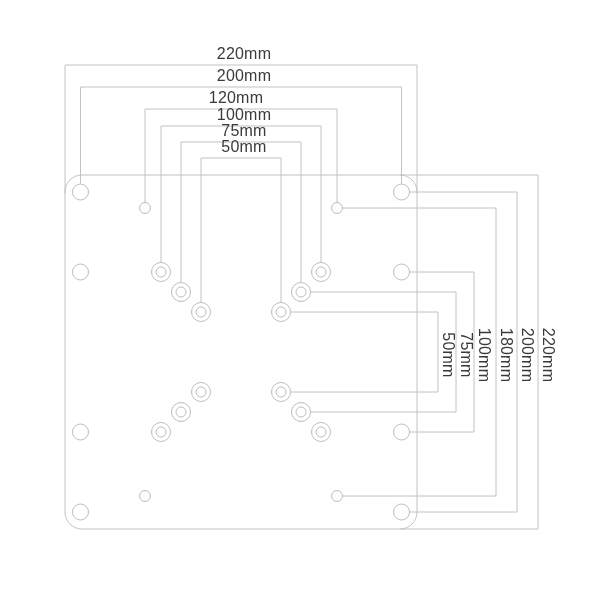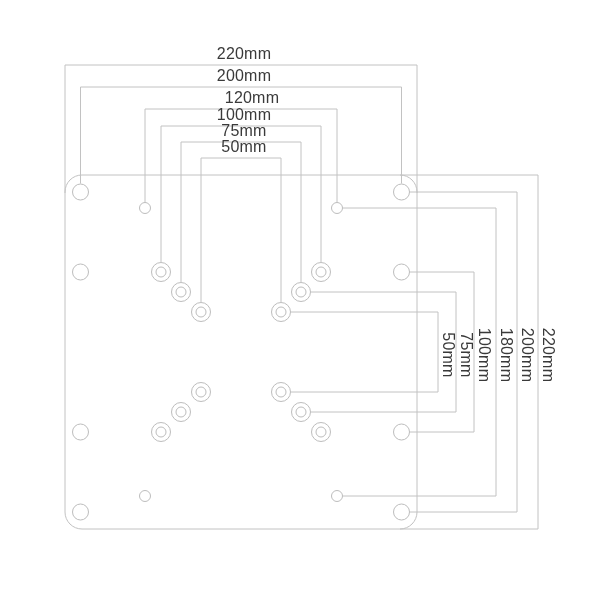--- a/index.html
+++ b/index.html
@@ -111,21 +111,21 @@
       <circle cx="301" cy="412" r="9.5" fill="#ffffff" stroke="#bdbdbd" stroke-width="1"></circle>
       <circle cx="301" cy="412" r="5" fill="#ffffff" stroke="#bdbdbd" stroke-width="1"></circle>
       <circle cx="161" cy="432" r="9.5" fill="#ffffff" stroke="#bdbdbd" stroke-width="1"></circle>
       <circle cx="161" cy="432" r="5" fill="#ffffff" stroke="#bdbdbd" stroke-width="1"></circle>
       <circle cx="321" cy="432" r="9.5" fill="#ffffff" stroke="#bdbdbd" stroke-width="1"></circle>
       <circle cx="321" cy="432" r="5" fill="#ffffff" stroke="#bdbdbd" stroke-width="1"></circle>
     </svg>
 
   <div class="dim-label top" style="left: 244px; top: 63px; color: rgb(58, 58, 58);">220mm</div>
   <div class="dim-label top" style="left: 244px; top: 85px; color: rgb(58, 58, 58);">200mm</div>
-  <div class="dim-label top" style="left: 252px; top: 107px; color: rgb(58, 58, 58);">120mm</div>
+  <div class="dim-label top" style="left: 236px; top: 107px; color: rgb(58, 58, 58);">120mm</div>
   <div class="dim-label top" style="left: 244px; top: 124px; color: rgb(58, 58, 58);">100mm</div>
   <div class="dim-label top" style="left: 244px; top: 140px; color: rgb(58, 58, 58);">75mm</div>
   <div class="dim-label top" style="left: 244px; top: 156px; color: rgb(58, 58, 58);">50mm</div>
 
   <div class="dim-label right" style="left: 448px; top: 355px; color: rgb(58, 58, 58);">50mm</div>
   <div class="dim-label right" style="left: 466px; top: 355px; color: rgb(58, 58, 58);">75mm</div>
   <div class="dim-label right" style="left: 484px; top: 355px; color: rgb(58, 58, 58);">100mm</div>
   <div class="dim-label right" style="left: 506px; top: 355px; color: rgb(58, 58, 58);">180mm</div>
   <div class="dim-label right" style="left: 527px; top: 355px; color: rgb(58, 58, 58);">200mm</div>
   <div class="dim-label right" style="left: 548px; top: 355px; color: rgb(58, 58, 58);">220mm</div>

